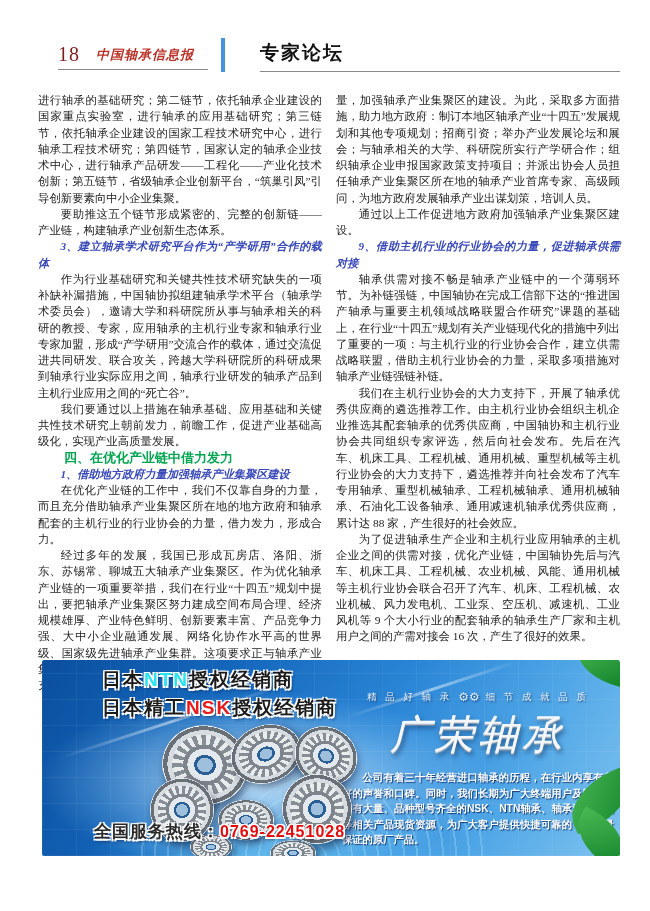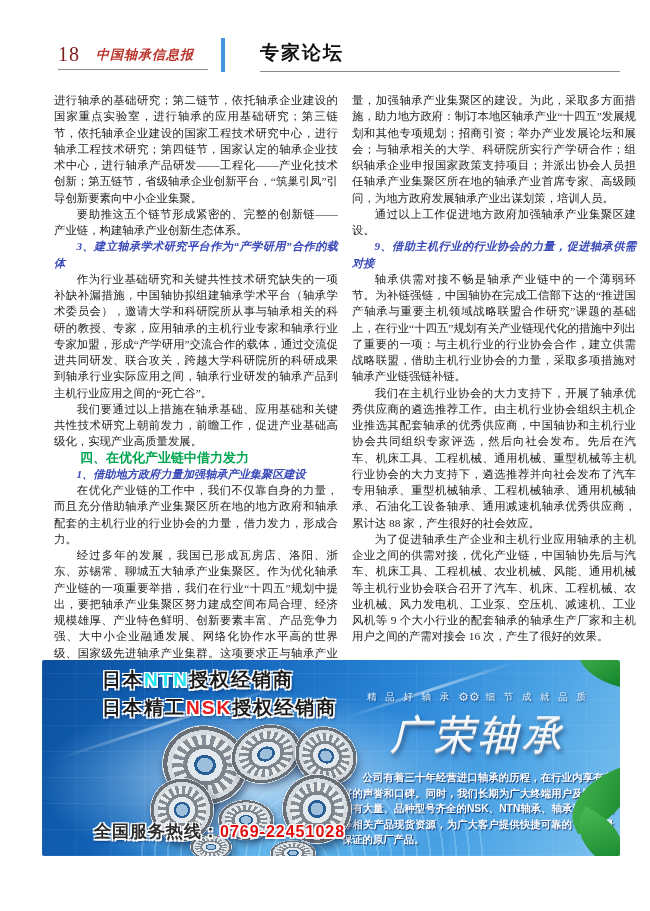--- a/index.html
+++ b/index.html
@@ -28,21 +28,21 @@
   }
   .header-right {
     position:absolute; left:194px; right:0; top:0; height:32px;
     border-bottom:1.5px solid #8a8a8a;
     margin-left:28px;
   }
   .section-title { font-size:19px; font-weight:bold; color:#111; letter-spacing:2px; }
   
   .columns {
     position:absolute; top:92px; left:38px; width:582px; height:562px;
-    display:flex; gap:14px;margin-left:16px;
+    display:flex; gap:14px;
   }
   .col { width:284px; font-size:11.4px; line-height:16.25px; text-align:justify; }
   .col p { text-indent:2em; }
   .col p.cont { text-indent:0; }
   .h-blue {
     color:#3a4ab8; font-weight:bold; font-style:italic; text-indent:2em;
     font-family:Liberation Serif, serif; font-size:11.2px;
   }
   .h-green {
     color:#00a54f; font-weight:bold; text-indent:2em;

